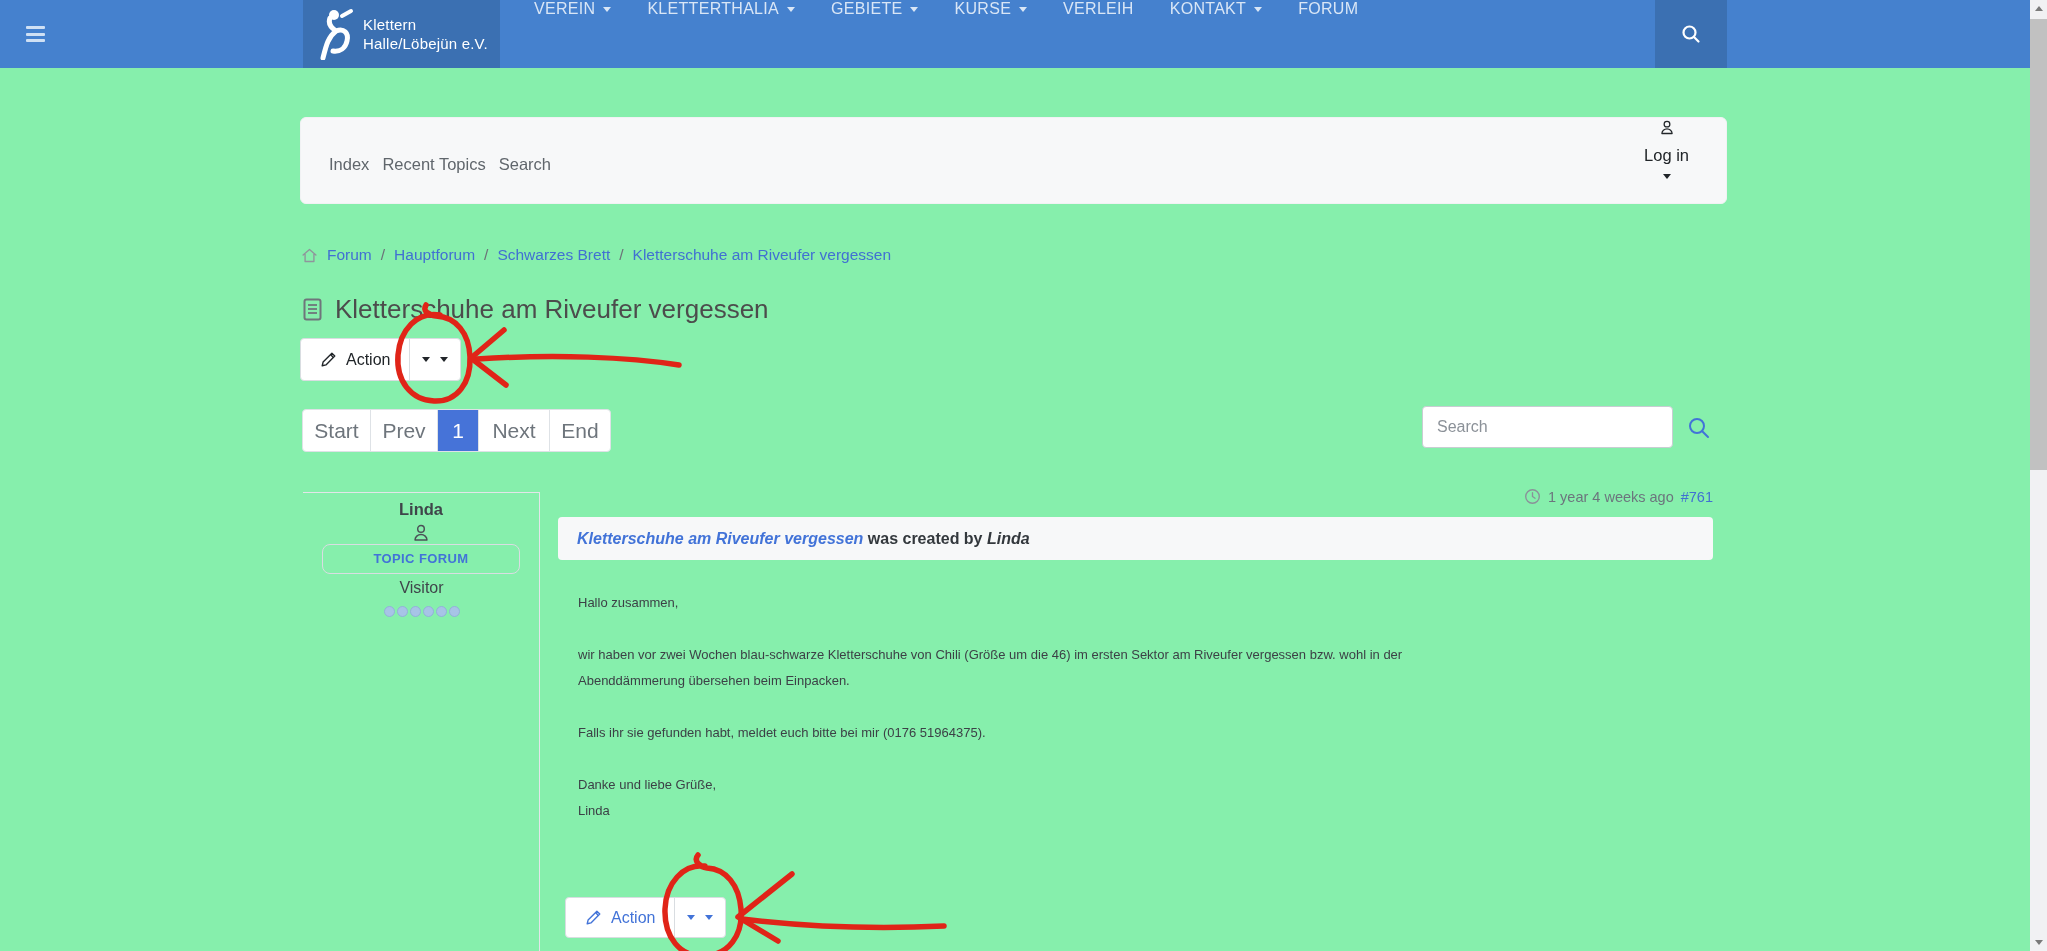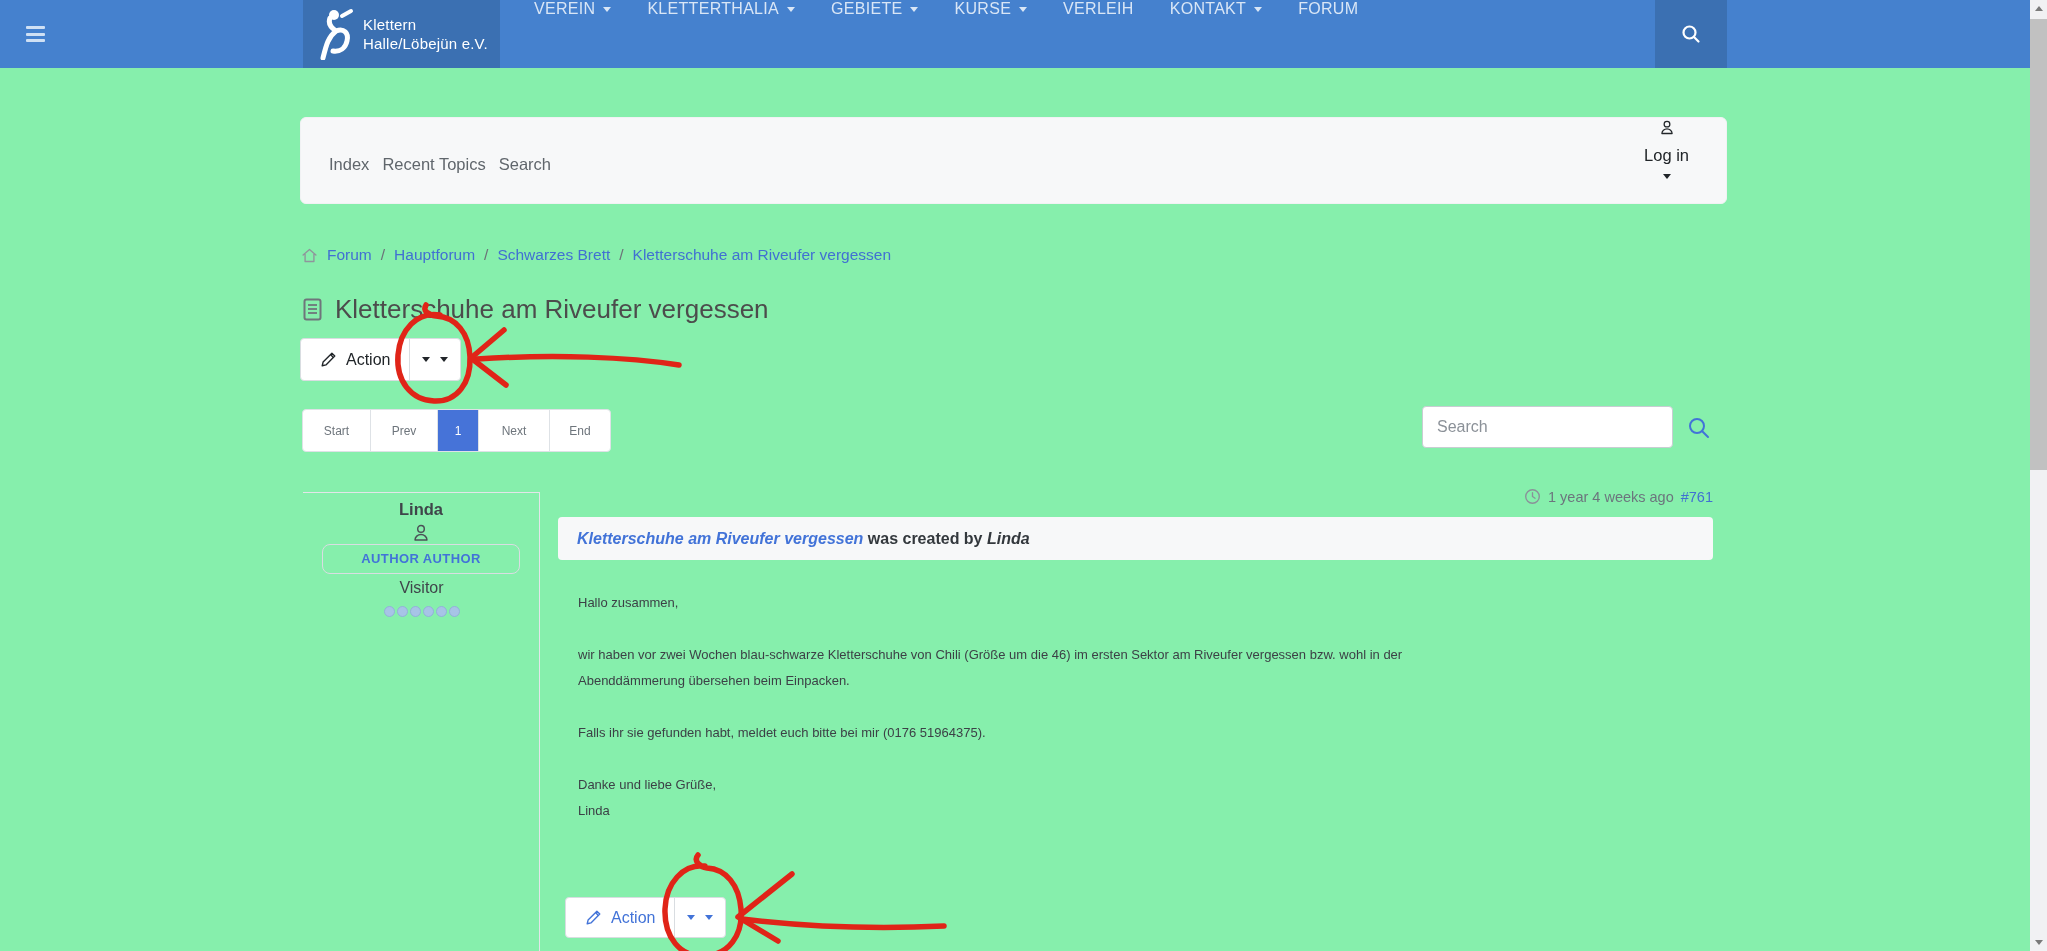--- a/index.html
+++ b/index.html
@@ -33,21 +33,21 @@
   
   .action-group{position:absolute;display:flex;background:#fff;border:1px solid #d9dde1;border-radius:4px;box-sizing:border-box;}
   .action-main{display:flex;align-items:center;gap:9px;padding:0 19px;font-size:16px;cursor:pointer;}
   .action-toggle{display:flex;align-items:center;gap:10px;padding:0 12px;border-left:1px solid #d9dde1;cursor:pointer;}
   #action-top{left:300px;top:338px;height:43px;color:#212529;}
   #action-bottom{left:565px;top:897px;height:41px;color:#4273d8;}
   #action-bottom .action-main{font-size:16px;}
 
   
   #pagination{position:absolute;left:302px;top:409px;height:43px;display:flex;border:1px solid #dee2e6;border-radius:4px;overflow:hidden;background:#fff;box-sizing:border-box;}
-  #pagination .pg{display:flex;align-items:center;justify-content:center;font-size:12px;color:#6e757c;border-right:1px solid #dee2e6;cursor:pointer;box-sizing:border-box;}
+  #pagination .pg{display:flex;align-items:center;justify-content:center;font-size:21px;color:#6e757c;border-right:1px solid #dee2e6;cursor:pointer;box-sizing:border-box;}
   #pagination .pg:last-child{border-right:none;}
   #pagination .pg.active{background:#4673d8;color:#fff;}
 
   
   #topic-search{position:absolute;left:1422px;top:406px;width:251px;height:42px;border:1px solid #c8cdd2;border-radius:4px;box-sizing:border-box;font-size:16px;padding:0 14px;color:#333;outline:none;font-family:inherit;}
   #topic-search::placeholder{color:#8b9198;}
   #topic-search-icon{position:absolute;left:1686px;top:415px;cursor:pointer;}
 
   
   #post-sidebar{position:absolute;left:303px;top:492px;width:237px;height:459px;border-top:1px solid #e3e6e9;border-right:1px solid #e3e6e9;box-sizing:border-box;text-align:center;}
@@ -210,21 +210,21 @@
   </svg>
 
   <div id="post-sidebar">
     <div class="author-name">Linda</div>
     <div class="author-icon">
       <svg width="22" height="22" viewBox="0 0 24 24" style="margin:0 auto">
         <circle cx="12" cy="7.5" r="3.6" fill="none" stroke="#4b5157" stroke-width="1.6"></circle>
         <path d="M5.5 19.6 a6.5 5.9 0 0 1 13 0 z" fill="none" stroke="#4b5157" stroke-width="1.6" stroke-linejoin="round"></path>
       </svg>
     </div>
-    <div class="role-box">AUTHOR AUTHOR</div>
+    <div class="role-box">TOPIC FORUM</div>
     <div class="author-rank">Visitor</div>
     <div class="karma">
       <i></i>
         <i></i>
         <i></i>
         <i></i>
         <i></i>
         <i></i>
     </div>
   </div>

